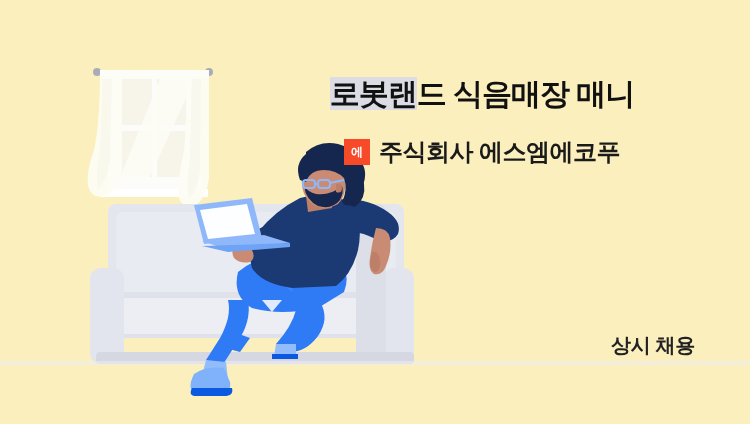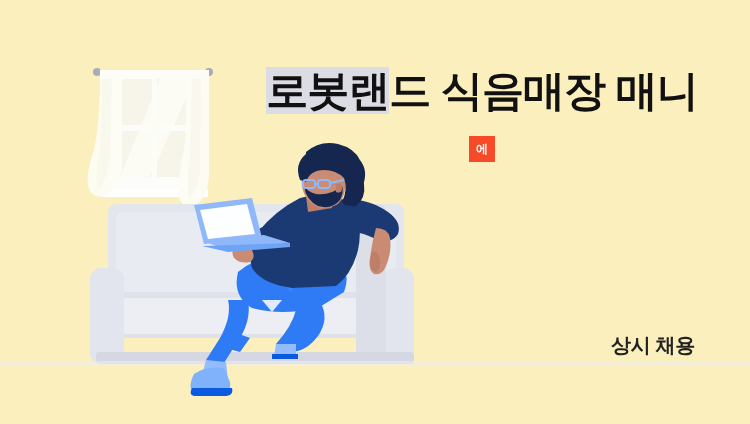--- a/index.html
+++ b/index.html
@@ -32,24 +32,24 @@
     position: absolute;
     left: 0;
     top: 0;
     width: 750px;
     height: 424px;
   }
 
   .title {
     position: absolute;
     left: 262px;
-    top: 66px;
+    top: 76px;
     width: 440px;
     text-align: center;
-    font-size: 42px;
+    font-size: 30px;
     font-weight: bold;
     letter-spacing: -1px;
     color: #111111;
     line-height: 1.18;
     white-space: nowrap;
   }
   .title .hl {
     background: #dcdce4;
   }
 
@@ -214,18 +214,19 @@
     </g>
 
   </svg>
 
   <div id="text-layer">
 
     <div class="title"><span class="hl">로봇랜</span><span>드 식음매장 매니</span></div>
 
     <div class="company-row">
       <div class="company-badge">에</div>
+      <div class="company-name">주식회사 에스엠에코푸</div>
     </div>
 
     <div class="hiring-note">상시 채용</div>
 
   </div>
 </div>
 
 </body></html>

